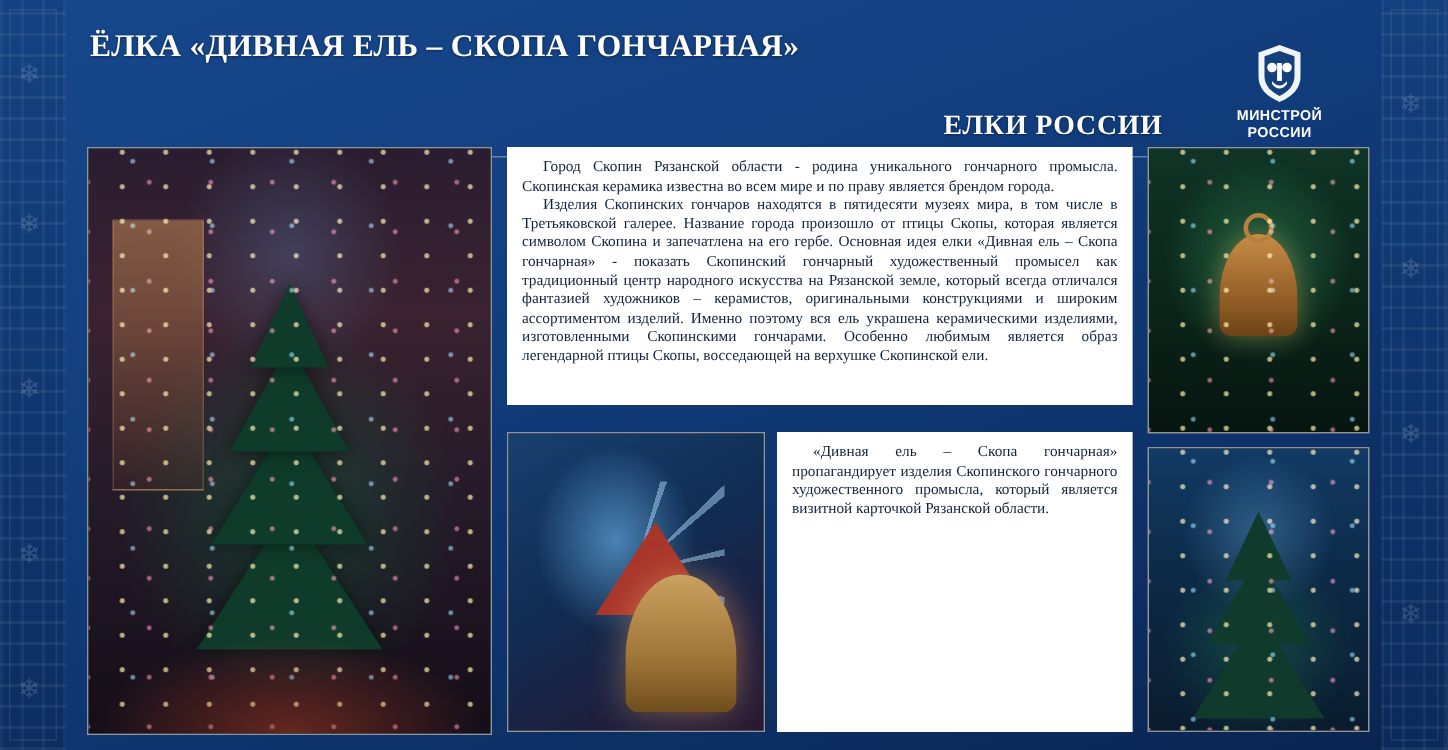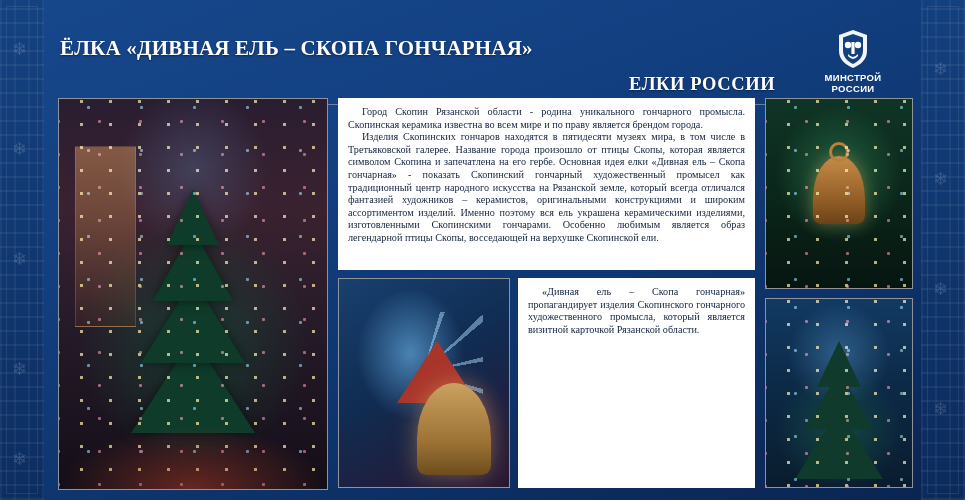--- a/index.html
+++ b/index.html
@@ -66,21 +66,20 @@
     top: 4px;
     max-width: 620px;
   }
   .main-title {
     color: #ffffff;
     font-size: 21px;
     font-weight: bold;
     letter-spacing: 0.2px;
     white-space: nowrap;
     text-shadow: 0 1px 2px rgba(0,0,0,0.45);
-    margin-top: 18px;
   }
   .sub-title {
     color: #e8eef8;
     font-size: 15.5px;
     margin-top: 4px;
     padding-left: 18px;
     white-space: nowrap;
     text-shadow: 0 1px 2px rgba(0,0,0,0.45);
   }
   .brand-center {
@@ -129,21 +128,21 @@
     position: absolute;
     left: 58px;
     right: 52px;
     top: 98px;
     bottom: 12px;
     display: flex;
     gap: 10px;
   }
 
   .col-left { width: 270px; flex: none; }
-  .col-mid  { flex: 1 1 auto; display: flex; flex-direction: column; gap: 8px; }
+  .col-mid  { flex: 1 1 auto; display: flex; flex-direction: column; gap: 18px; }
   .col-right { width: 148px; flex: none; display: flex; flex-direction: column; gap: 9px; }
 
   .photo {
     position: relative;
     border: 1px solid rgba(255,255,255,0.55);
     overflow: hidden;
     background: #06121f;
   }
   .photo .cap {
     position: absolute;

